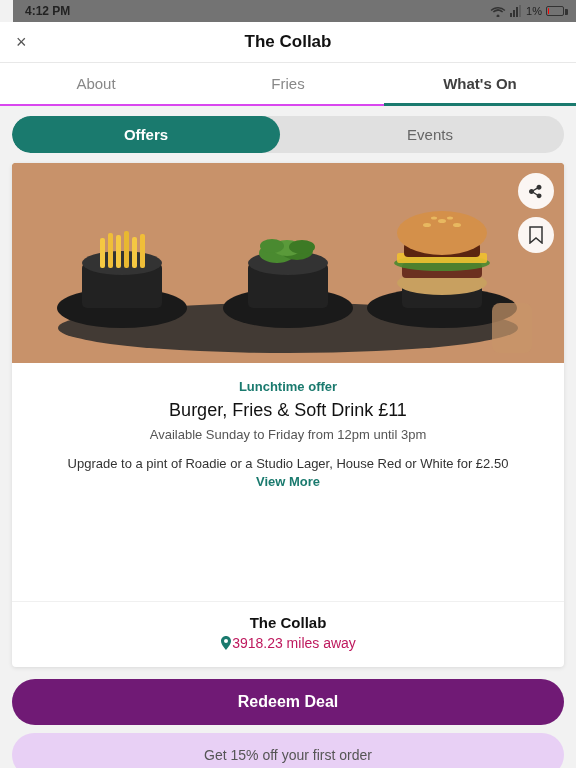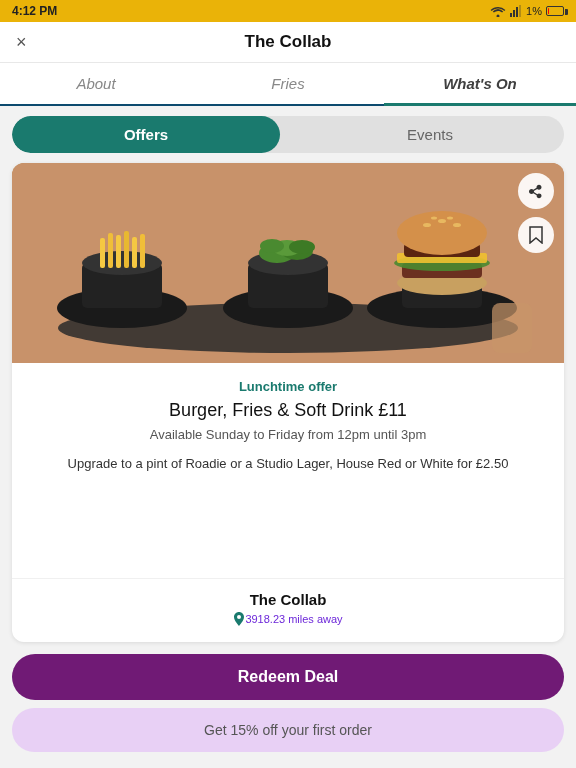--- a/index.html
+++ b/index.html
@@ -12,23 +12,24 @@
       font-size: 14px;
       color: #222;
     }
 
     
     .status-bar {
       display: flex;
       justify-content: space-between;
       align-items: center;
       padding: 4px 12px;
-      background: #eab308;
+      background: #737373;
       font-size: 12px;
       font-weight: 500;
+      margin-left: 13px;
     }
     .status-left { font-size: 12px; font-weight: 600; }
     .status-right { display: flex; align-items: center; gap: 4px; font-size: 11px; }
     .battery-icon { display: inline-block; width: 18px; height: 10px; border: 1.5px solid #333; border-radius: 2px; position: relative; }
     .battery-icon::after { content:''; position: absolute; right: -5px; top: 2px; width: 3px; height: 6px; background: #333; border-radius: 0 1px 1px 0; }
     .battery-fill { position: absolute; left: 1px; top: 1px; bottom: 1px; width: 5%; background: red; border-radius: 1px; }
 
     
     .header {
       background: #fff;
@@ -49,22 +50,21 @@
     .header-title {
       font-size: 17px;
       font-weight: 700;
       color: #111;
     }
 
     
     .nav-tabs {
       background: #fff;
       display: flex;
-      border-bottom: 2px solid #0c4a6e;
-      font-style: italic;
+      border-bottom: 2px solid #d946ef;
     }
     .nav-tab {
       flex: 1;
       text-align: center;
       padding: 12px 0;
       font-size: 15px;
       color: #888;
       cursor: pointer;
       position: relative;
     }
@@ -103,21 +103,21 @@
     .sub-tab.active {
       background: #1a7a6e;
       color: #fff;
       font-weight: 600;
     }
 
     
     .card {
       background: #fff;
       margin: 0 12px 12px;
-      border-radius: 12px;
+      border-radius: 4px;
       overflow: hidden;
       box-shadow: 0 1px 4px rgba(0,0,0,0.1);
     }
 
     
     .card-image-wrap {
       position: relative;
       width: 100%;
       height: 200px;
       background: #c8a882;
@@ -177,21 +177,21 @@
       font-size: 13px;
       color: #555;
       text-align: center;
       margin-bottom: 12px;
     }
     .offer-desc {
       font-size: 13px;
       color: #333;
       text-align: center;
       line-height: 1.5;
-      margin-bottom: 8px;
+      margin-bottom: 0;
     }
     .offer-link {
       color: #1a7a6e;
       font-size: 13px;
       font-weight: 600;
       text-align: center;
       display: block;
       margin-bottom: 16px;
       cursor: pointer;
     }
@@ -205,22 +205,22 @@
       text-align: center;
       border-top: 1px solid #f0f0f0;
     }
     .venue-name {
       font-size: 15px;
       font-weight: 700;
       color: #111;
       margin-bottom: 4px;
     }
     .venue-distance {
-      font-size: 11px;
-      color: #6d28d9;
+      font-size: 14px;
+      color: #be185d;
       display: flex;
       align-items: center;
       justify-content: center;
     }
 
     
     .redeem-btn {
       display: block;
       width: calc(100% - 24px);
       margin: 12px 12px 8px;
@@ -358,20 +358,21 @@
         </svg>
       </div>
     </div>
   </div>
 
   <div class="card-content">
     <div class="offer-label">Lunchtime offer</div>
     <div class="offer-title">Burger, Fries &amp; Soft Drink £11</div>
     <div class="offer-subtitle">Available Sunday to Friday from 12pm until 3pm</div>
     <div class="offer-desc">Upgrade to a pint of Roadie or a Studio Lager, House Red or White for £2.50</div>
+    <span class="offer-link">View More</span>
   </div>
 
   <div class="card-spacer"></div>
 
   <div class="card-footer">
     <div class="venue-name">The Collab</div>
     <div class="venue-distance">
       <svg width="12" height="14" viewBox="0 0 12 14">
         <path d="M6 0C3.2 0 1 2.2 1 5c0 3.5 5 9 5 9s5-5.5 5-9c0-2.8-2.2-5-5-5zm0 7a2 2 0 1 1 0-4 2 2 0 0 1 0 4z" fill="#1a7a6e"></path>
       </svg>

